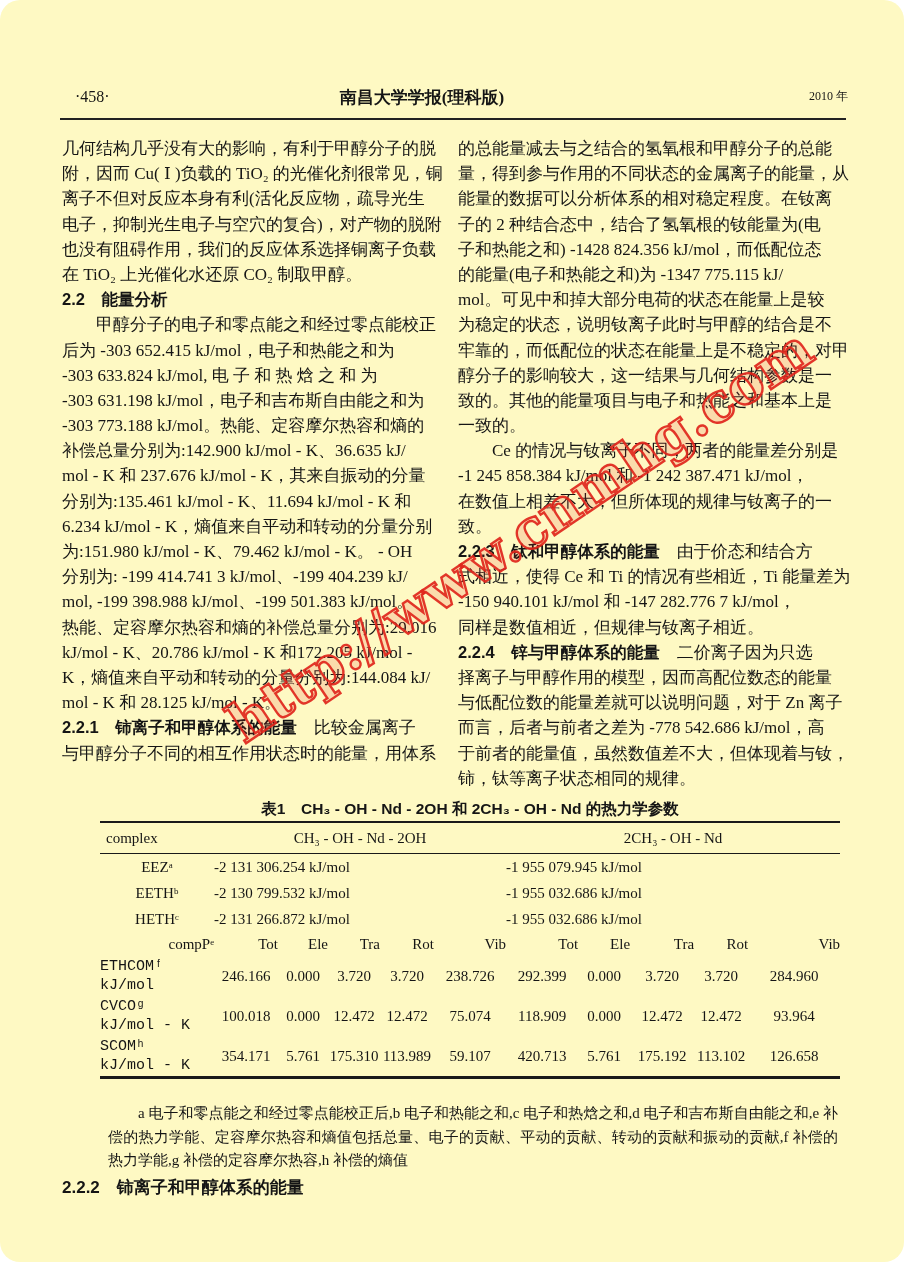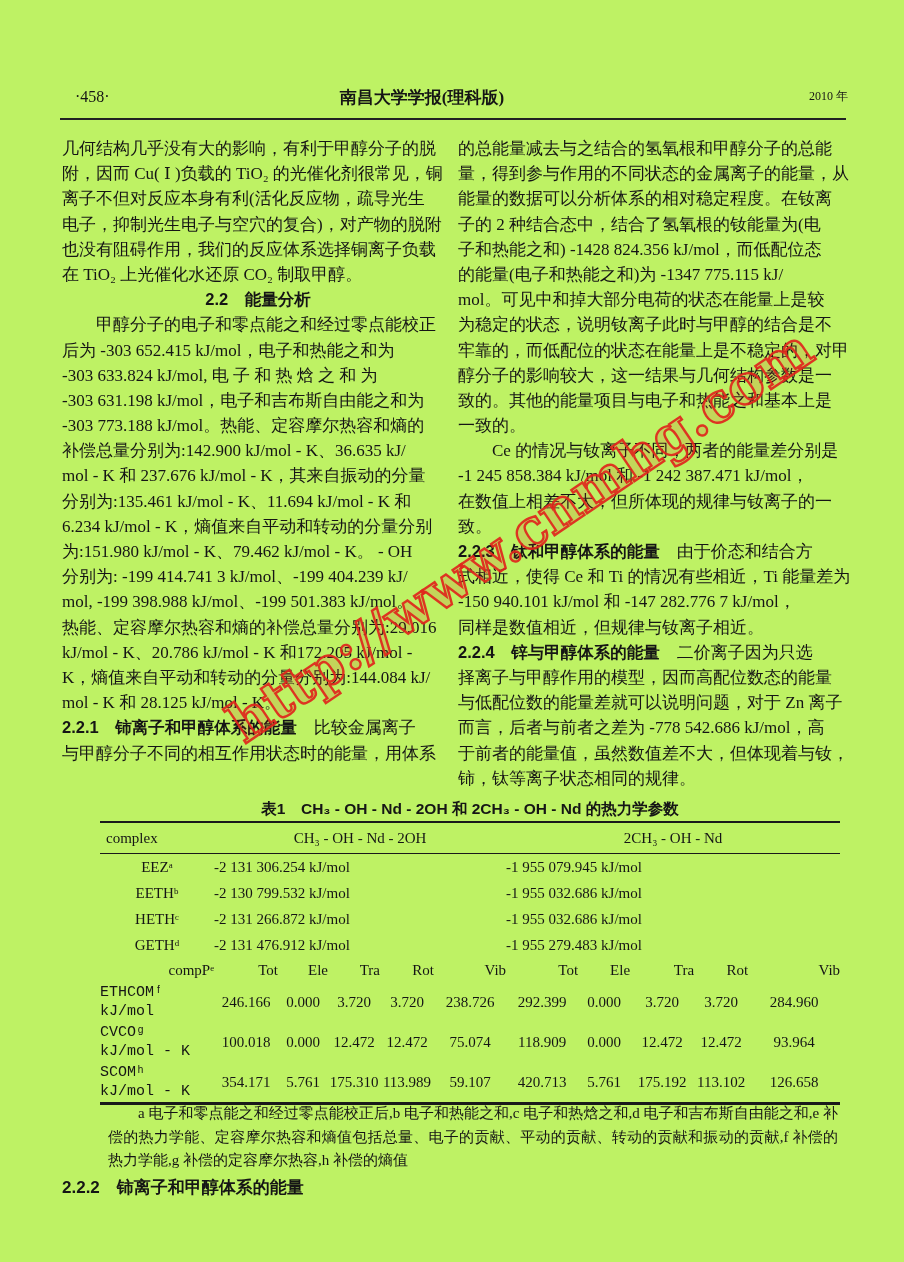--- a/index.html
+++ b/index.html
@@ -1,28 +1,28 @@
 <!DOCTYPE html>
 <html><head>
 <meta charset="utf-8">
 <style>
   html,body{margin:0;padding:0;background:#ffffff;}
-  .page{position:relative;width:904px;height:1262px;background:#bef264;overflow:hidden;
-        font-family:"Liberation Serif","DejaVu Serif",serif;color:#151515;}
+  .page{position:relative;width:904px;height:1262px;background:#fef9c3;overflow:hidden;
+        font-family:"Liberation Serif","DejaVu Serif",serif;color:#151515;border-radius:20px;}
   
   .hdr-pageno{position:absolute;left:75px;top:88px;font-size:16px;}
   .hdr-journal{position:absolute;left:0;right:60px;top:86px;text-align:center;font-size:17px;font-weight:bold;}
   .hdr-year{position:absolute;right:56px;top:88px;font-size:12px;}
   .hdr-rule{position:absolute;left:60px;top:118px;width:786px;height:2px;background:#222;}
   
   .col{position:absolute;top:136px;width:392px;}
   .col.left{left:62px;}
   .col.right{left:458px;}
   .ln{font-size:17px;line-height:25.2px;height:25.2px;white-space:pre;overflow:visible;}
-  .hd,.b{font-weight:bold;font-family:"Liberation Sans","DejaVu Sans",sans-serif;font-size:16.5px;text-align:center;}
+  .hd,.b{font-weight:bold;font-family:"Liberation Sans","DejaVu Sans",sans-serif;font-size:16.5px;}
   
   .tbl-title{position:absolute;left:100px;top:799px;width:740px;text-align:center;
              font-weight:bold;font-size:15.5px;font-family:"Liberation Sans","DejaVu Sans",sans-serif;}
   table.thermo{position:absolute;left:100px;top:821px;width:740px;border-collapse:collapse;table-layout:fixed;
                font-size:15px;border-top:2px solid #1a1a1a;border-bottom:3px solid #1a1a1a;}
   table.thermo th,table.thermo td{font-weight:normal;padding:0;vertical-align:middle;}
   tr.grp-hdr th{border-bottom:1.5px solid #1a1a1a;height:30px;text-align:center;}
   tr.grp-hdr th.cx{text-align:left;padding-left:6px;}
   tr.erow td{height:26px;}
   td.lbl{text-align:center;padding-left:2px;}
@@ -139,25 +139,20 @@
     <tr class="erow">
       <td class="lbl">EETHᵇ</td>
       <td class="span-val" colspan="5">-2 130 799.532 kJ/mol</td>
       <td class="span-val" colspan="5">-1 955 032.686 kJ/mol</td>
     </tr>
     <tr class="erow">
       <td class="lbl">HETHᶜ</td>
       <td class="span-val" colspan="5">-2 131 266.872 kJ/mol</td>
       <td class="span-val" colspan="5">-1 955 032.686 kJ/mol</td>
     </tr>
-    <tr class="erow">
-      <td class="lbl">GETHᵈ</td>
-      <td class="span-val" colspan="5">-2 131 476.912 kJ/mol</td>
-      <td class="span-val" colspan="5">-1 955 279.483 kJ/mol</td>
-    </tr>
     <tr class="comp-hdr">
       <td class="lbl">compPᵉ</td>
       <td>Tot</td>
       <td>Ele</td>
       <td>Tra</td>
       <td>Rot</td>
       <td>Vib</td>
       <td>Tot</td>
       <td>Ele</td>
       <td>Tra</td>

